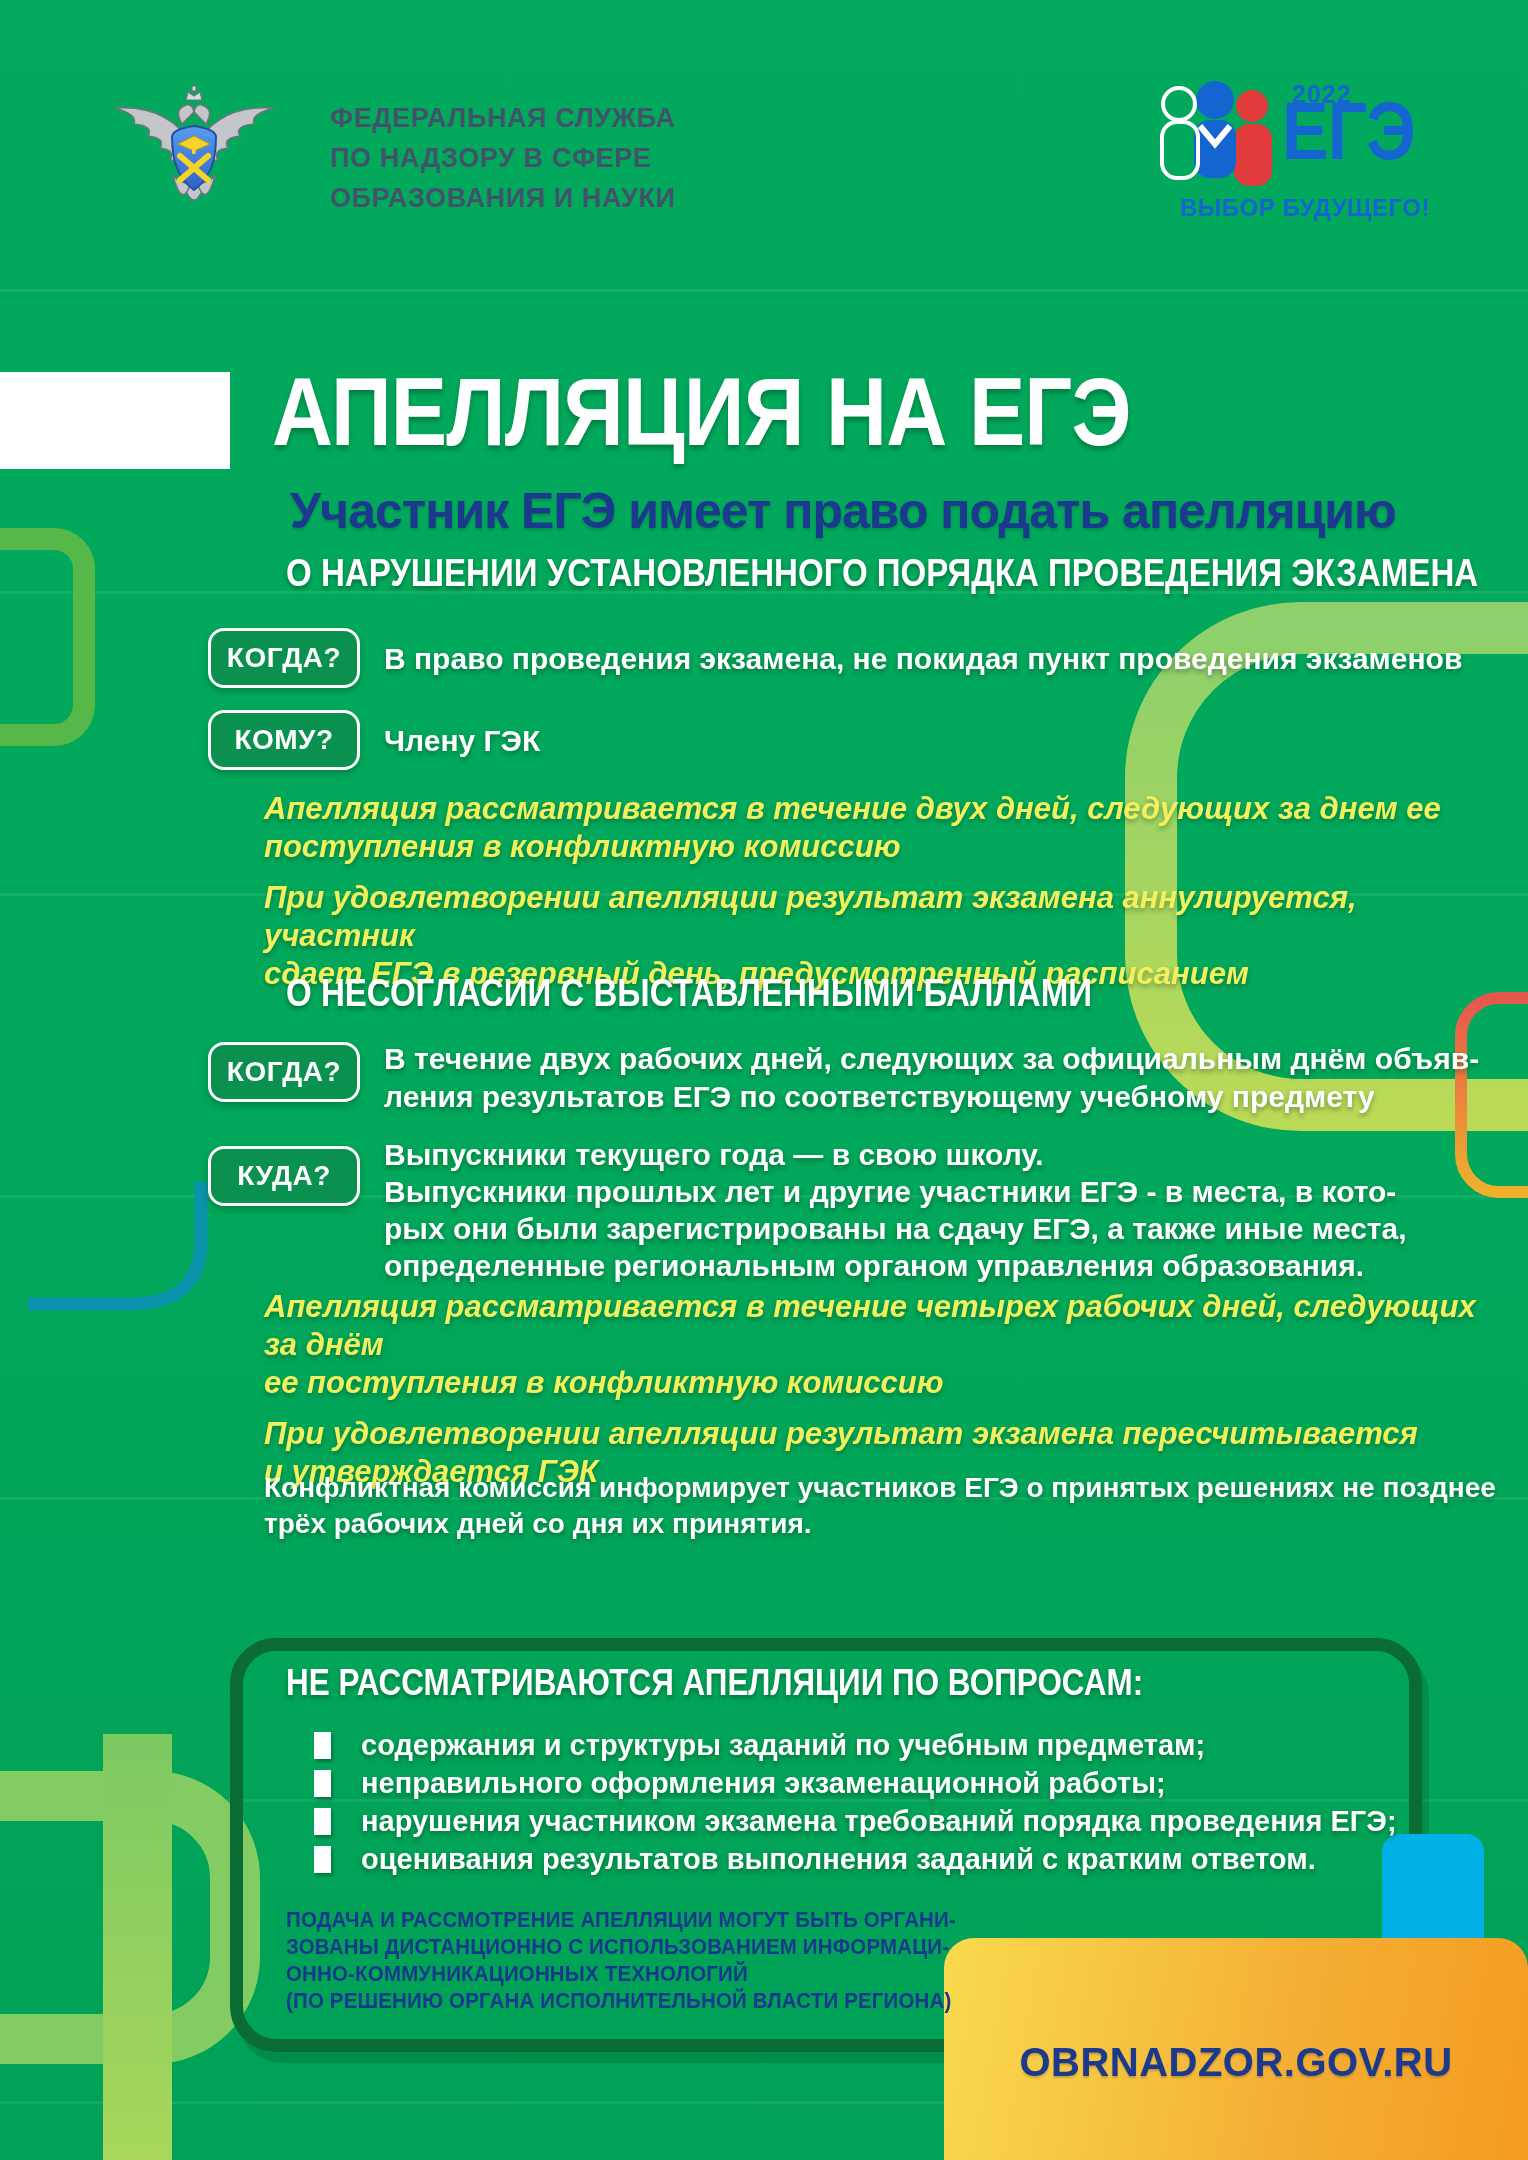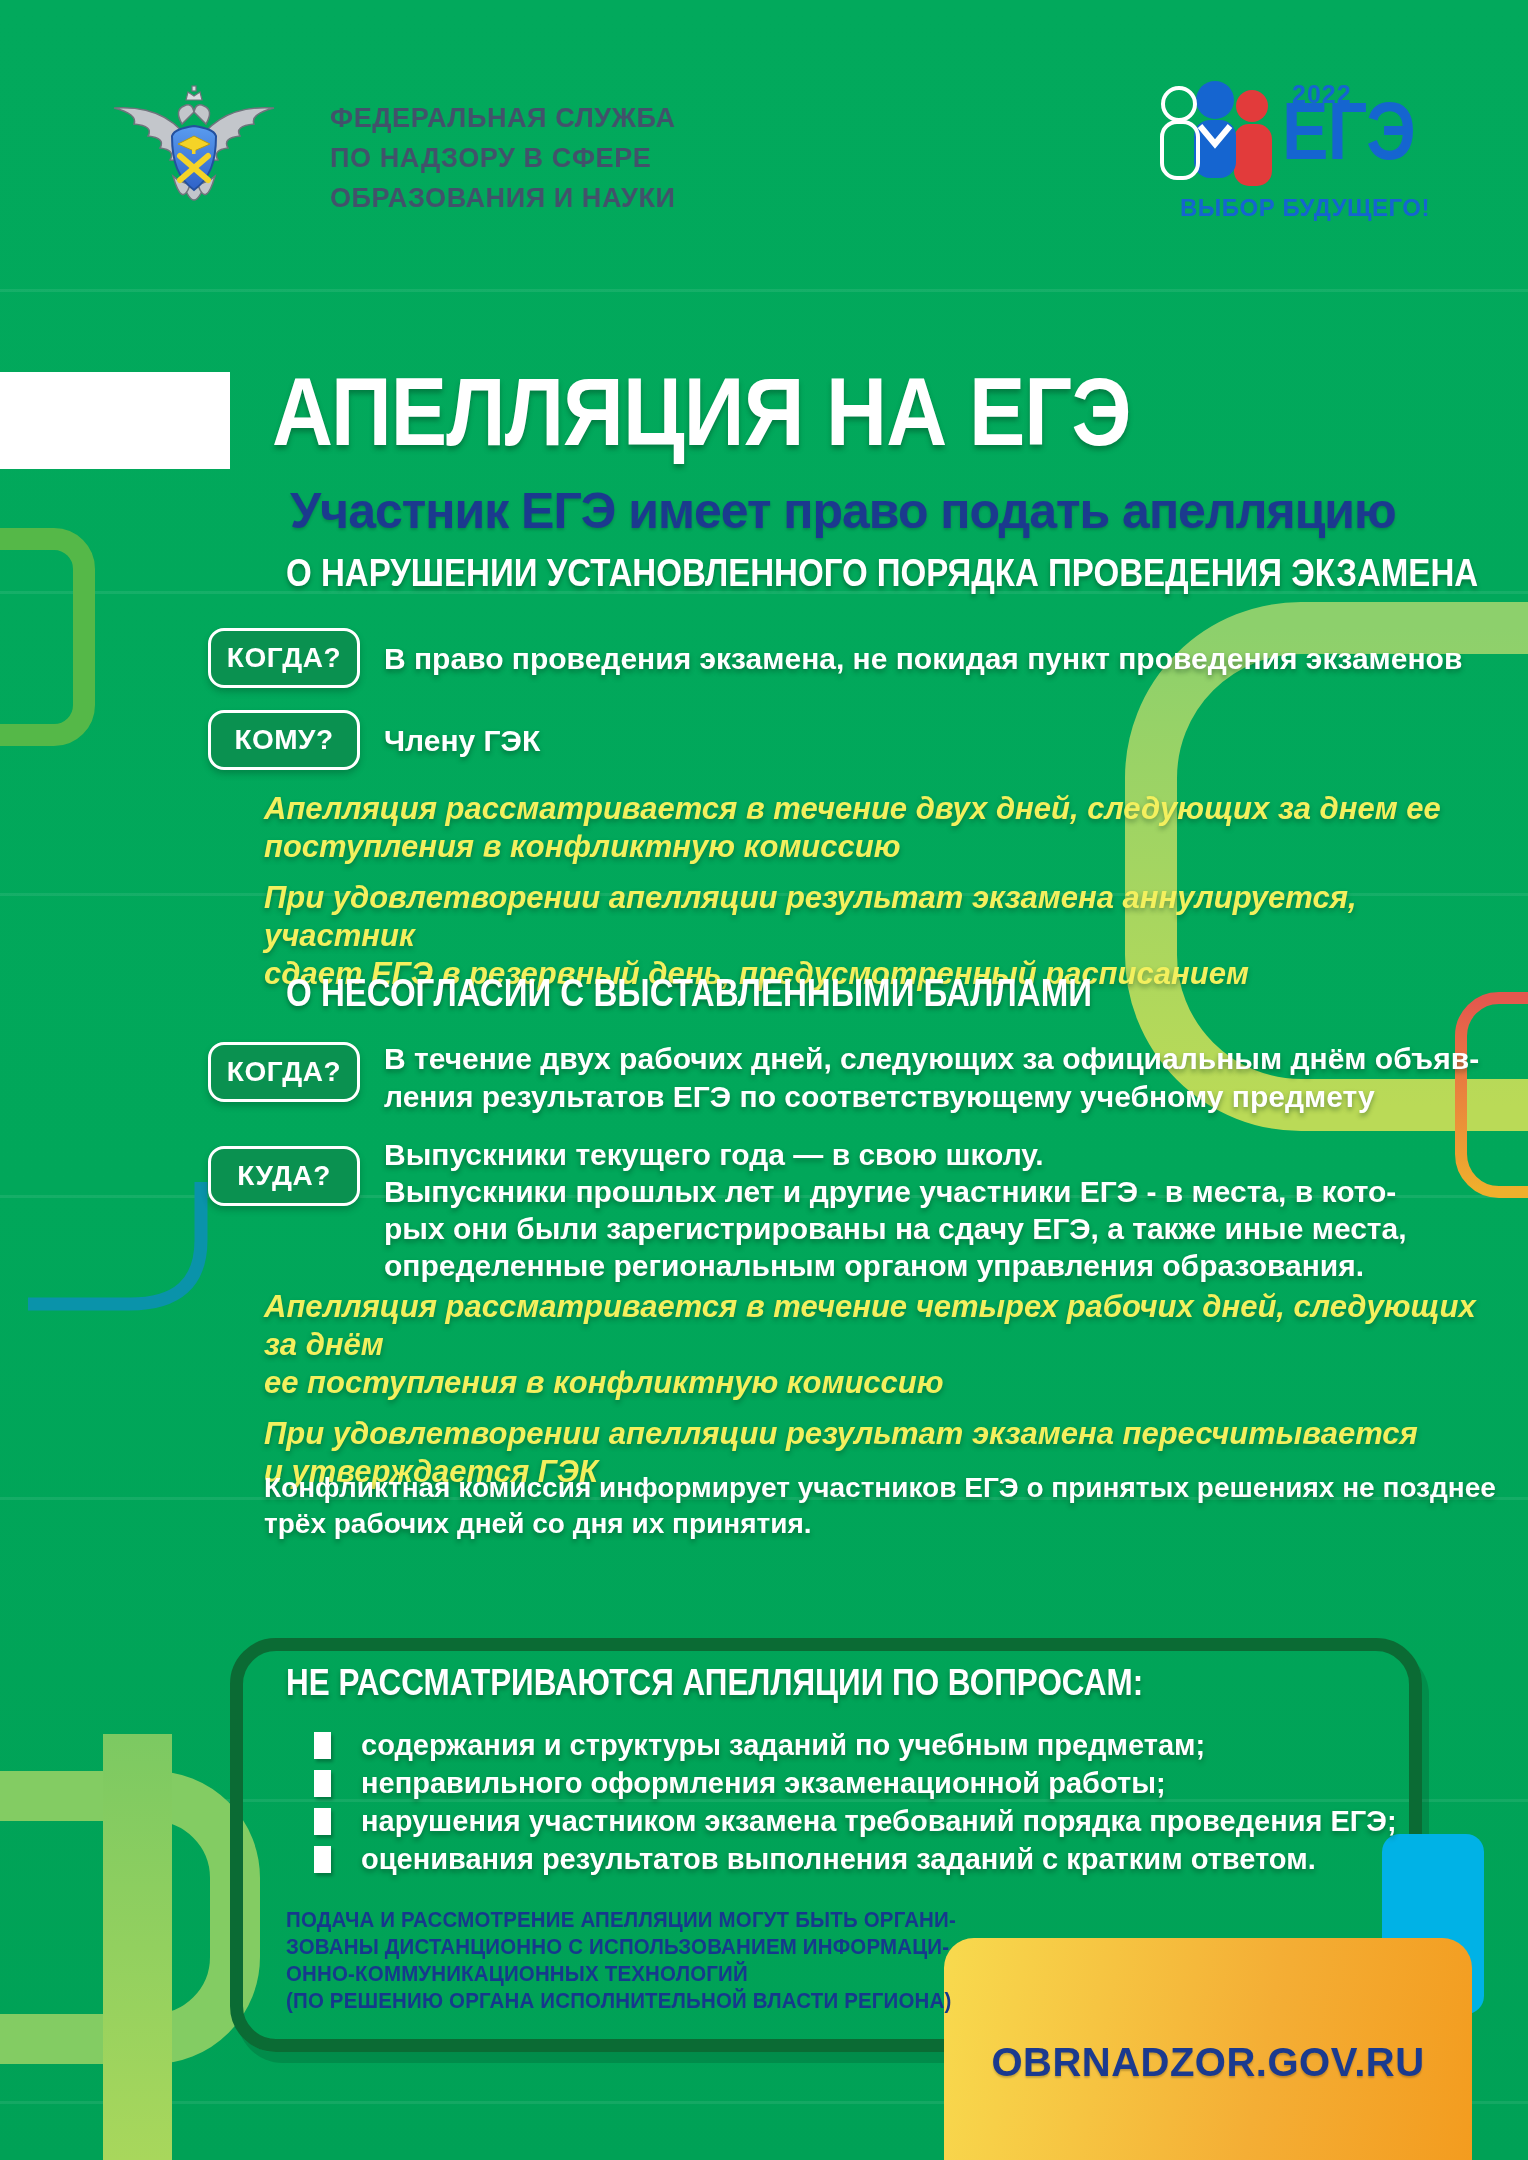--- a/index.html
+++ b/index.html
@@ -72,21 +72,21 @@
   .bullet-row{display:flex;align-items:center;height:38px;padding-left:28px;}
   .bullet-sq{width:17px;height:27px;background:#fff;margin-right:30px;flex:0 0 auto;
              box-shadow:2px 3px 3px rgba(0,0,0,.25);}
   .bullet-label{color:#fff;font-size:29px;font-weight:700;text-shadow:0 3px 5px rgba(0,45,20,.4);white-space:nowrap;}
   .remote-note{
     left:286px;top:1906px;color:#16398C;font-size:22px;font-weight:700;line-height:27px;
     white-space:pre-line;transform:scaleX(.93);transform-origin:left top;letter-spacing:.2px;
   }
   .cyan-rect{left:1382px;top:1834px;width:102px;height:180px;border-radius:18px;background:#00B2E6;}
   .site-box{
-    left:944px;top:1938px;width:528px;height:222px;border-radius:30px 30px 0 0;
+    left:944px;top:1938px;width:584px;height:222px;border-radius:30px 30px 0 0;
     background:linear-gradient(100deg,#F8DA4E 0%,#F4AE35 60%,#F39C1F 100%);
     display:flex;justify-content:center;align-items:flex-start;padding-top:102px;box-sizing:border-box;
   }
   .site-label{color:#1B3A8E;font-size:40px;font-weight:800;letter-spacing:.5px;
               text-shadow:0 2px 2px rgba(0,0,0,.2);}
   .green-stripe{
     left:103px;top:1734px;width:69px;height:426px;
     background:linear-gradient(180deg,#7CC962,#A8D75C);
   }
   svg{display:block}

